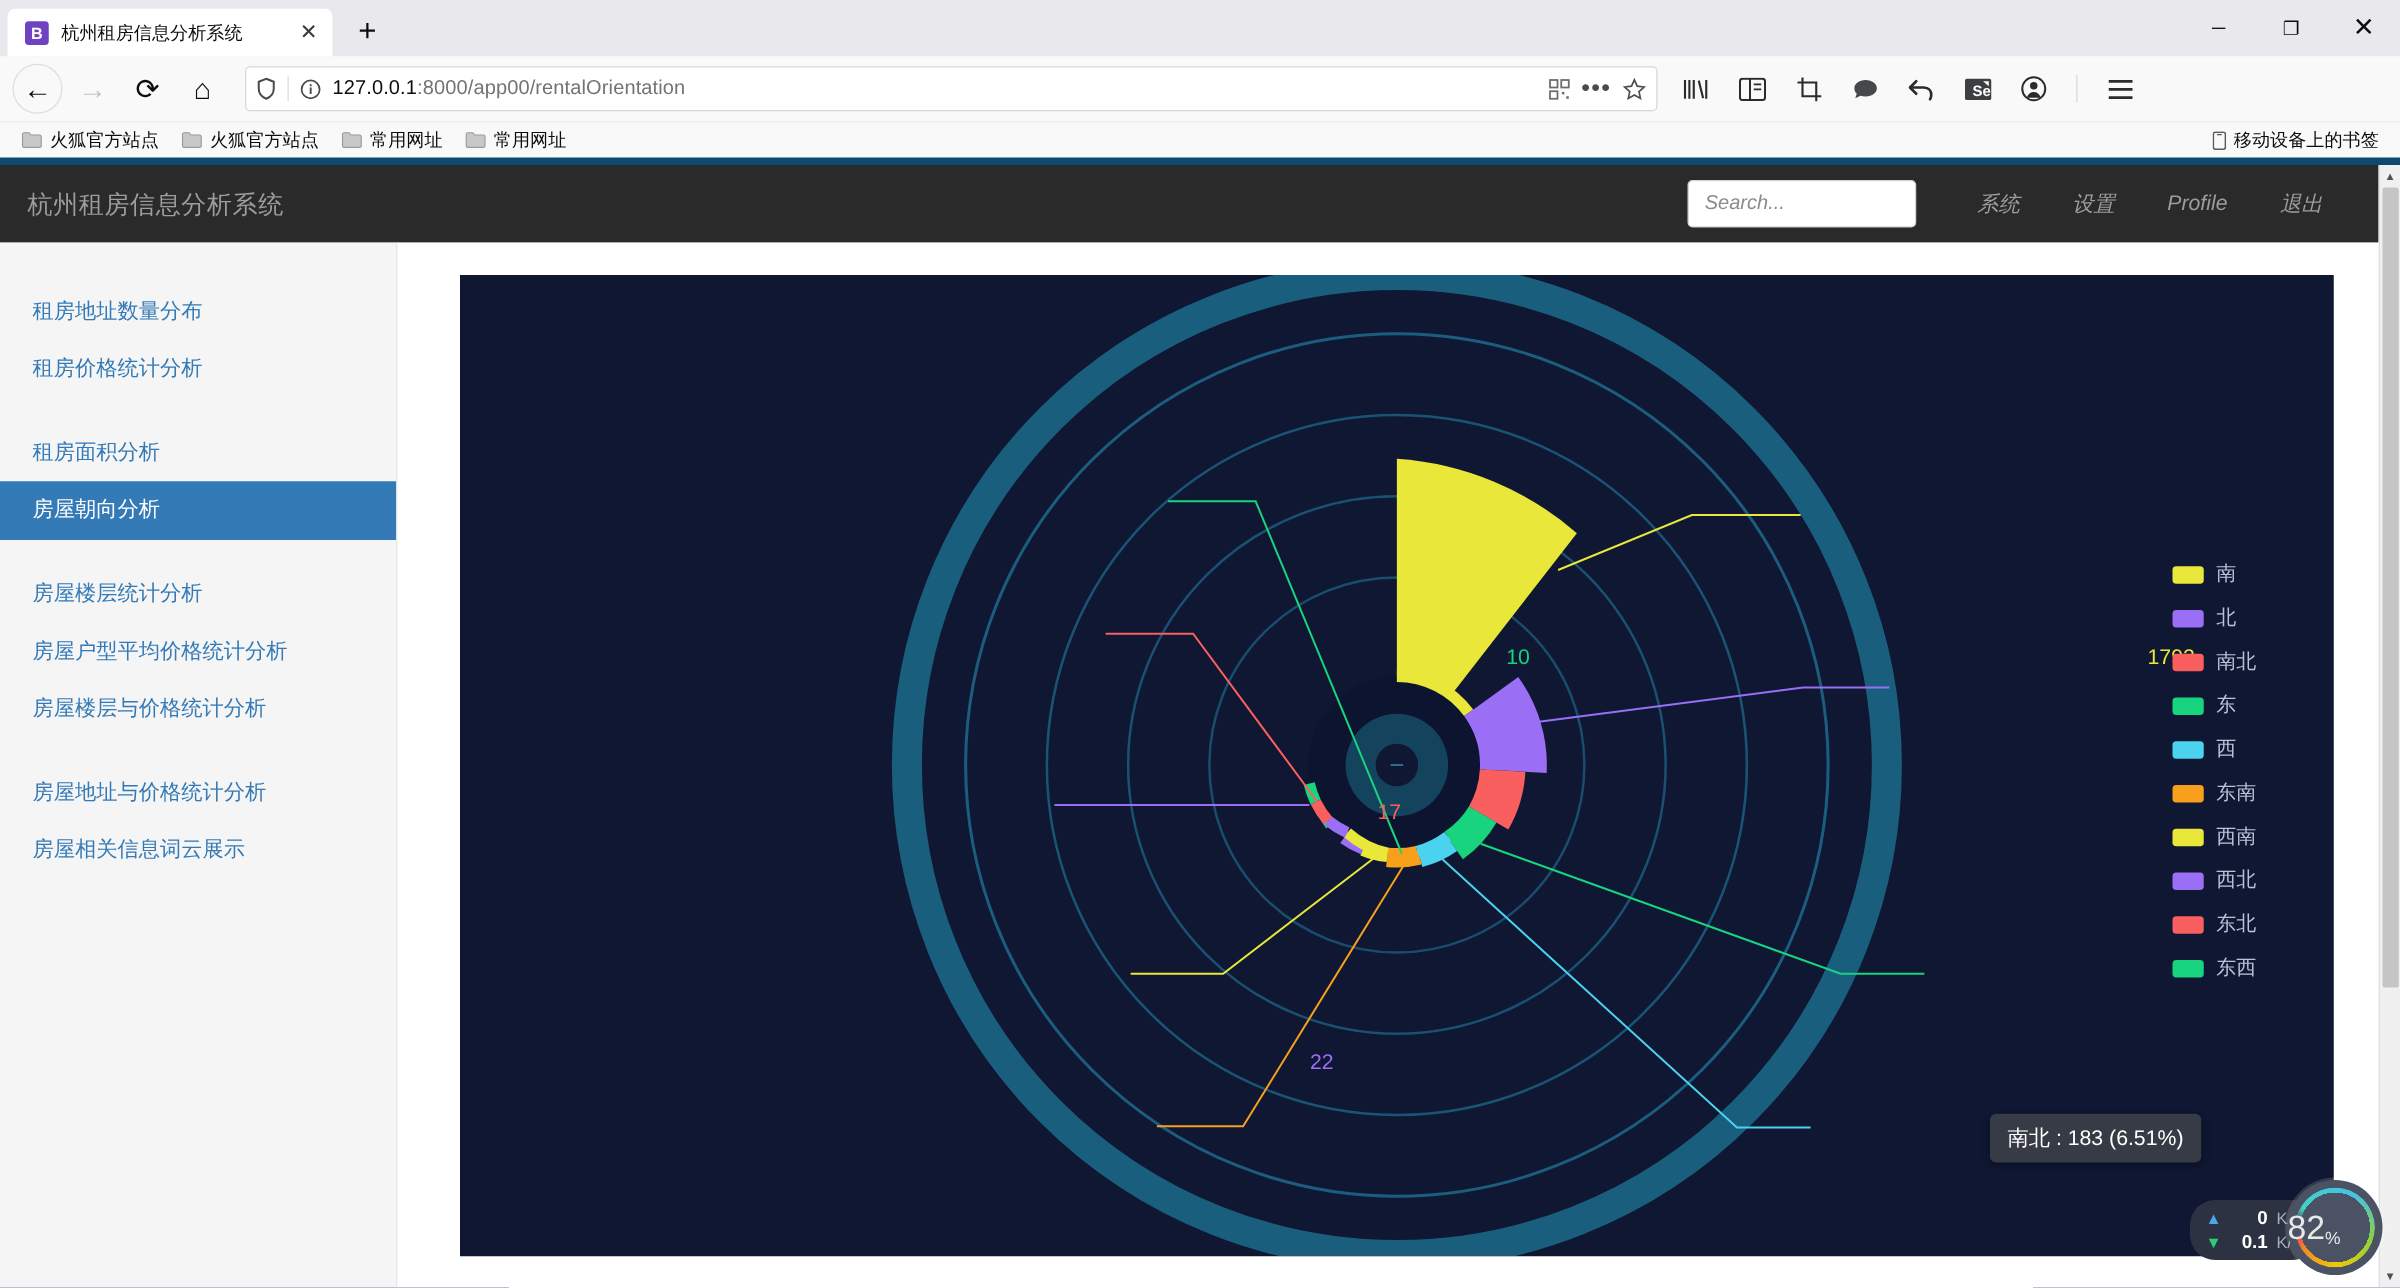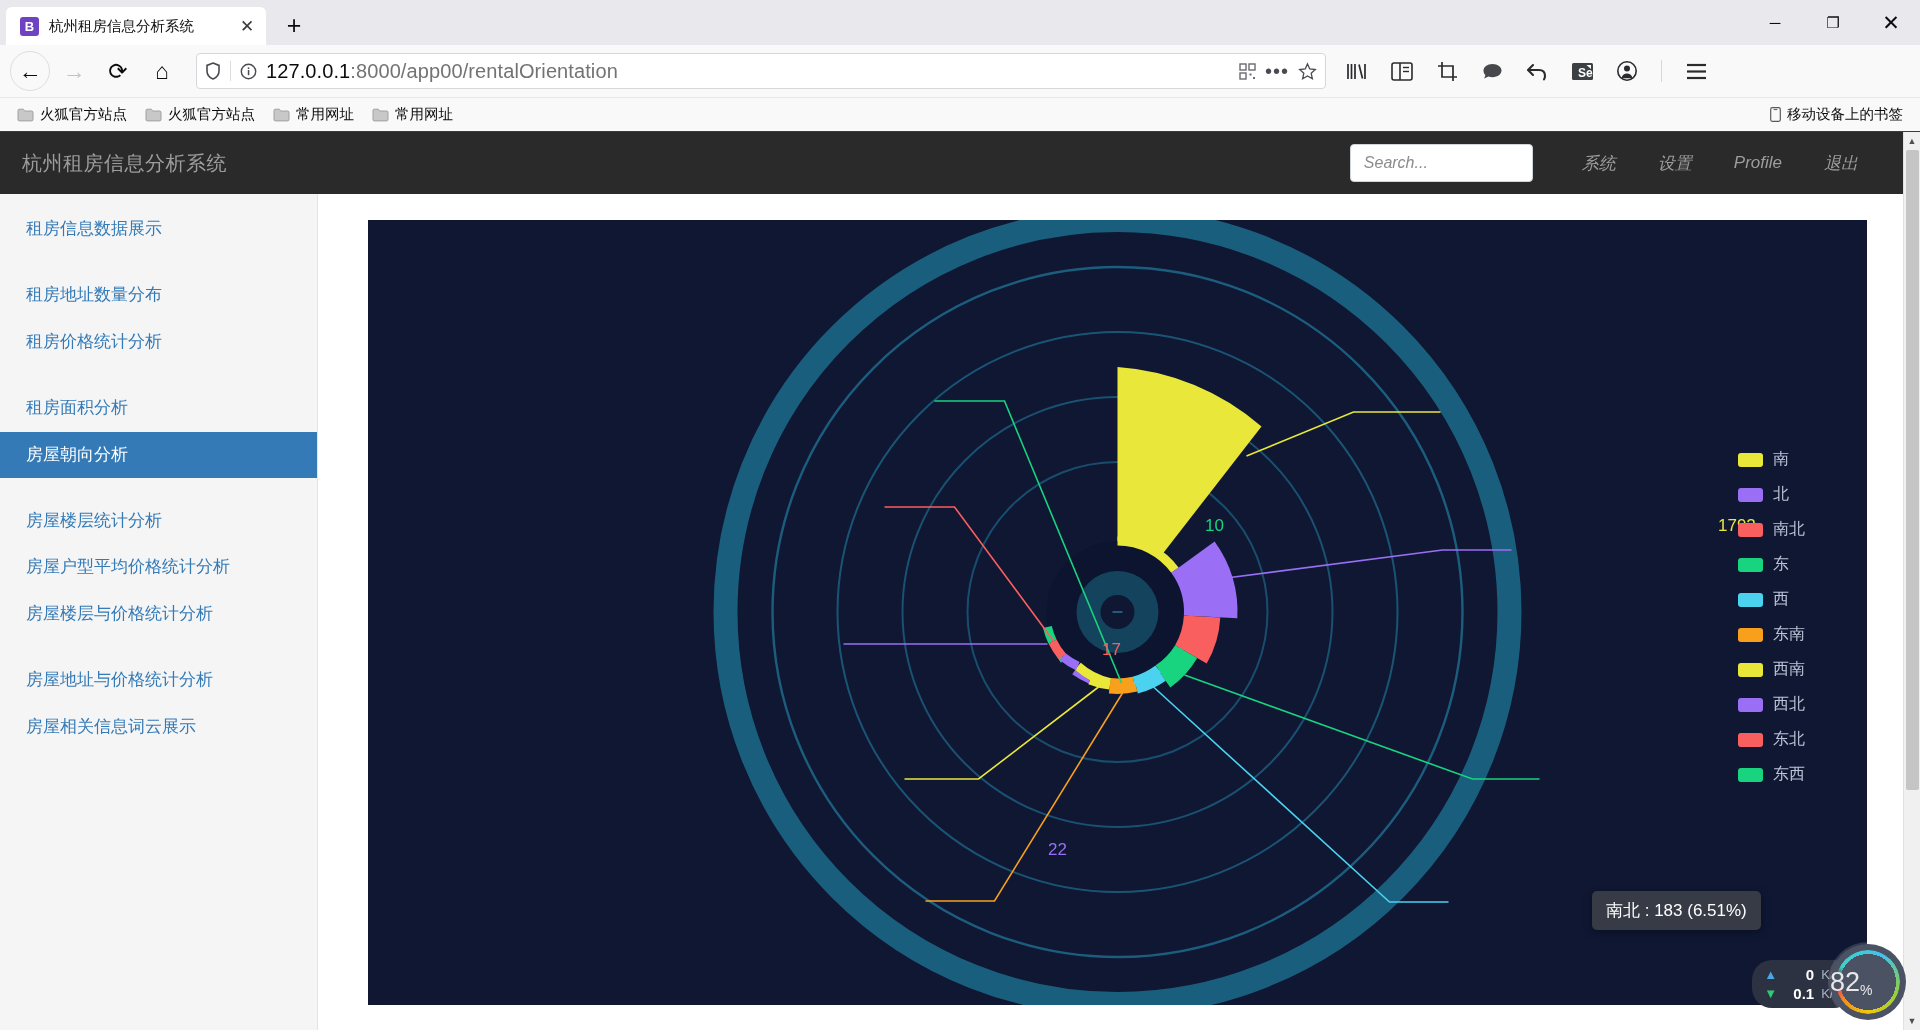--- a/index.html
+++ b/index.html
@@ -42,30 +42,30 @@
     width:40px;height:40px;border-radius:50%;display:flex;align-items:center;justify-content:center;
     color:#0c0c0d; font-size:23px;
   }
   .navbtn.ghost{ color:#c3c3c6; }
   .navbtn.circled{ border:1px solid #dededf; }
   .urlbar{
     flex:1; height:36px; margin:0 10px; background:#fff; border:1px solid #d7d7db; border-radius:4px;
     display:flex; align-items:center; padding:0 8px; gap:9px; max-width:1130px;
   }
   .url-sep{ width:1px;height:20px;background:#dcdcdd; }
-  .url-text{ flex:1; font-size:20px; color:#0c0c0d; letter-spacing:.1px; white-space:nowrap; overflow:hidden; }
+  .url-text{ flex:1; font-size:16px; color:#0c0c0d; letter-spacing:.1px; white-space:nowrap; overflow:hidden; }
   .url-text .dim{ color:#737373; }
   .url-icon{ color:#4a4a4f; display:flex;align-items:center; }
   .tb-icons{ display:flex; align-items:center; gap:11px; padding-right:6px; }
   .tb-icon{ width:34px;height:34px;display:flex;align-items:center;justify-content:center;color:#2b2b2d; }
   .tb-divider{ width:1px;height:22px;background:#d7d7db;margin:0 6px; }
 
   .bookmarks{
     height:34px; background:#f9f9fa; display:flex; align-items:center; padding:0 10px; gap:4px;
-    border-bottom:1px solid #0c4a6e;
+    border-bottom:6px solid #0c4a6e;
   }
   .bm{ display:flex;align-items:center;gap:6px; padding:3px 7px; border-radius:3px; }
   .bm-label{ font-size:14.5px; color:#0c0c0d; white-space:nowrap; }
   .bm-spacer{ flex:1; }
 
   
   .viewport{ flex:1; display:flex; position:relative; background:#fff; overflow:hidden; }
   .page{ flex:1; display:flex; flex-direction:column; overflow:hidden; }
 
   .apphdr{
@@ -302,21 +302,20 @@
           <a href="#">系统</a>
           <a href="#">设置</a>
           <a href="#">Profile</a>
           <a href="#">退出</a>
         </div>
       </div>
 
       <div class="body-row">
 
         <div class="sidebar">
-          <a class="side-item" href="#">租房信息数据展示</a>
           <div class="side-gap"></div>
           <a class="side-item" href="#">租房地址数量分布</a>
           <a class="side-item" href="#">租房价格统计分析</a>
           <div class="side-gap"></div>
           <a class="side-item" href="#">租房面积分析</a>
           <a class="side-item active" href="#">房屋朝向分析</a>
           <div class="side-gap"></div>
           <a class="side-item" href="#">房屋楼层统计分析</a>
           <a class="side-item" href="#">房屋户型平均价格统计分析</a>
           <a class="side-item" href="#">房屋楼层与价格统计分析</a>

